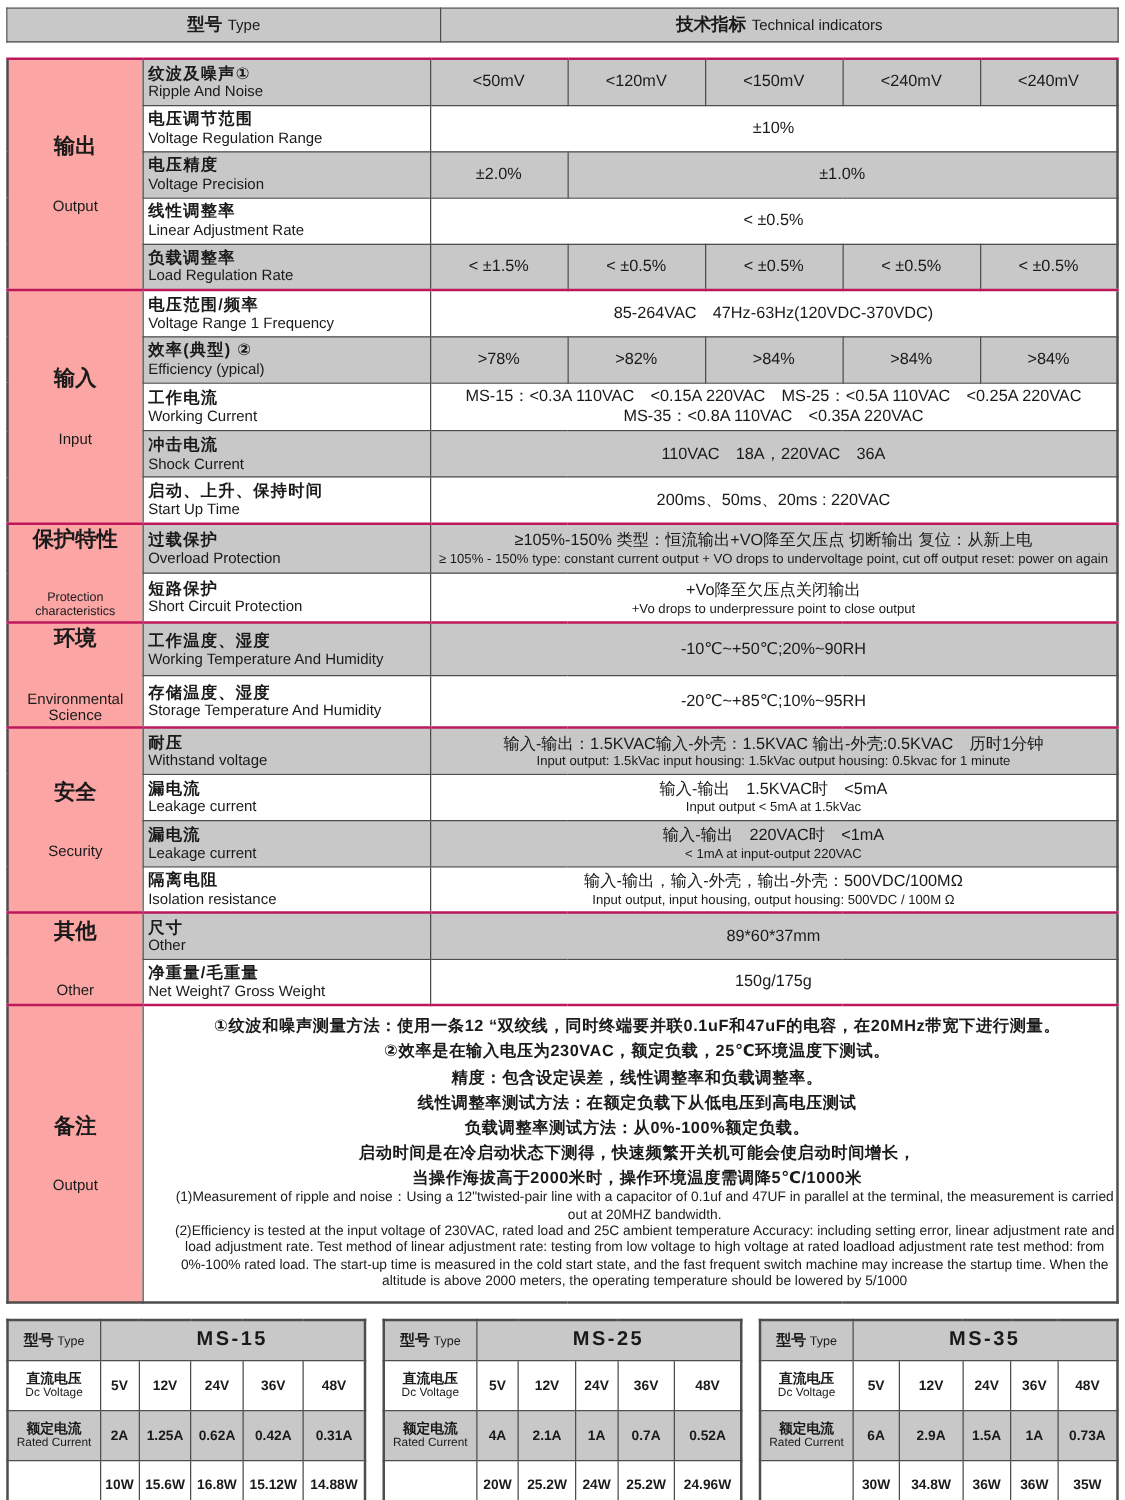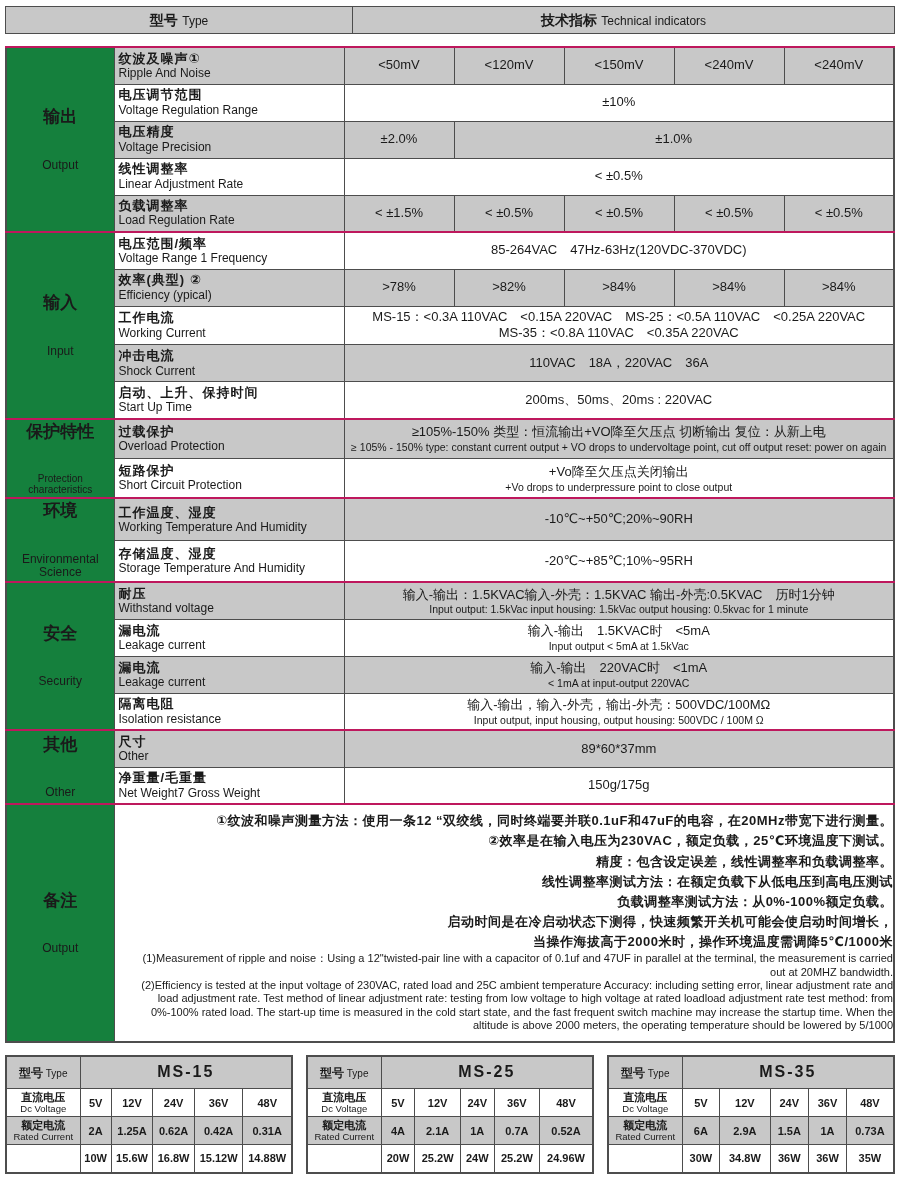--- a/index.html
+++ b/index.html
@@ -35,43 +35,43 @@
 
   
   .main-table { width: 890px; border-collapse: collapse; border: 2px solid #4d4d4d; }
   .main-table td { border: 1px solid #4d4d4d; vertical-align: middle; padding: 2px 4px; }
   .main-table tr { height: 37px; }
   .main-table tr.remarks-row { height: auto; }
   .main-table tr.group-start > td { border-top: 2px solid #be185d; }
   .gray  { background: #c8c8c8; }
   .white { background: #ffffff; }
 
-  .group-cell { background: #15803d; text-align: center; }
+  .group-cell { background: #fca5a5; text-align: center; }
   .g-zh { font-weight: bold; font-size: 17px; line-height: 1.15; }
   .g-en { font-size: 12px; line-height: 1.1; margin-top: 32px; }
   .g-en-small { font-size: 10px; }
 
   .name-cell { padding: 3px 4px 3px 8px; }
   .n-zh { font-size: 13px; font-weight: bold; line-height: 1.25; letter-spacing: 1px; }
   .n-en { font-size: 12px; line-height: 1.15; }
 
   .val-cell { text-align: center; }
   .v-line { font-size: 13px; line-height: 1.3; }
   .v-small { font-size: 10.5px; line-height: 1.15; }
 
-  .val-cell.left { text-align: right; padding: 6px 0 8px 12px; border-radius: 25px; }
+  .val-cell.left { text-align: center; padding: 6px 0 8px 12px; border-radius: 25px; }
   .remarks-cell .v-line { font-weight: bold; font-size: 13px; line-height: 1.55; letter-spacing: 0.5px; }
   .remarks-cell .v-small { font-size: 11px; line-height: 1.22; margin-left: 12px; }
 
   
   .bottom-tables { display: flex; justify-content: space-between; width: 890px; margin-top: 12px; }
   .model-table { border-collapse: collapse; border: 2px solid #4d4d4d; width: 288px; }
   .model-table td { border: 1px solid #4d4d4d; text-align: center; vertical-align: middle; padding: 1px 2px; }
   .model-table tr.m-head { height: 33px; }
-  .model-table tr.m-row { height: 28px; }
+  .model-table tr.m-row { height: 40px; }
   .m-label { width: 74px; }
   .m-head-zh { font-weight: bold; font-size: 12px; }
   .m-head-en { font-size: 10px; }
   .m-model { font-weight: bold; font-size: 16px; letter-spacing: 2px; }
   .ml-zh { font-size: 11px; font-weight: bold; line-height: 1.2; }
   .ml-en { font-size: 9.5px; line-height: 1.1; }
   .m-val { font-size: 11px; font-weight: bold; }
 </style>
 </head>
 <body>

